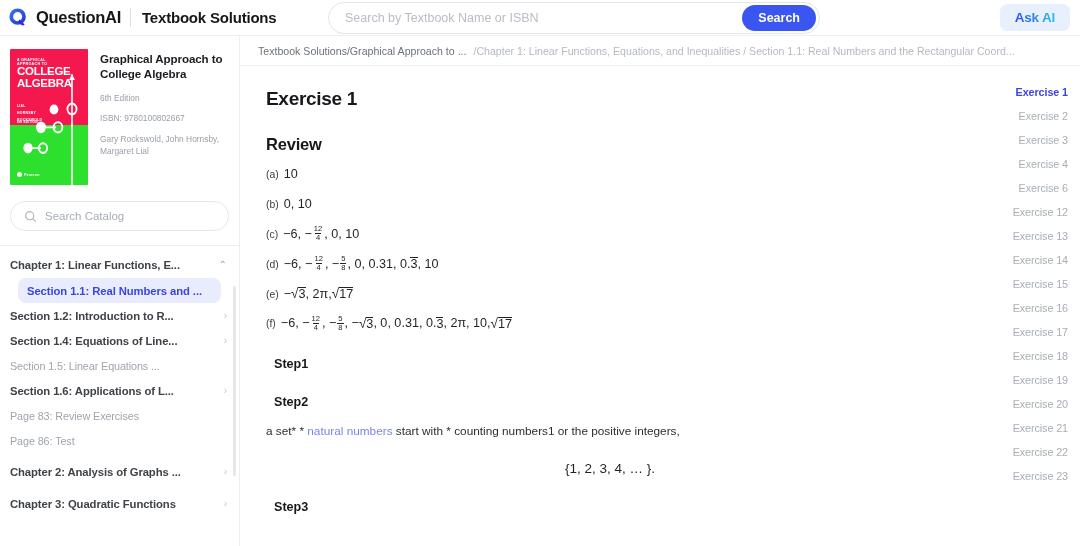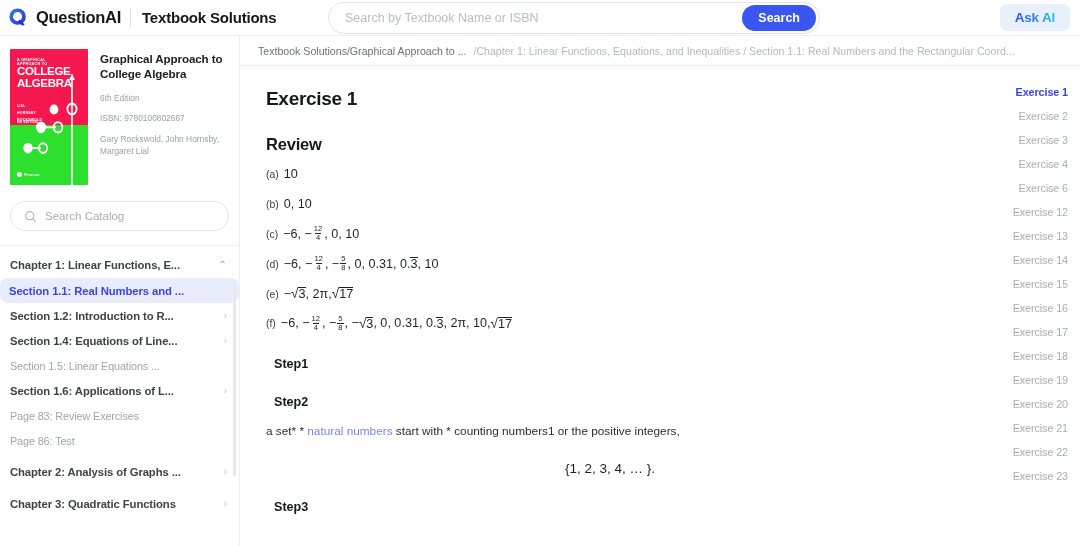--- a/index.html
+++ b/index.html
@@ -136,21 +136,21 @@
     min-height: 25px;
     cursor: pointer;
   }
   .navrow.chapter { min-height: 26px; margin-top: 6px; }
   .navrow .t { font-size: 11.3px; letter-spacing: -0.1px; }
   .navrow.chapter .t { font-weight: 700; color: #3f4348; }
   .navrow.sect-strong .t { font-weight: 700; color: #3f4348; }
   .navrow.sect-weak .t { font-weight: 400; color: #9fa5ad; font-size: 10.8px; }
   .navrow.page-row .t { font-weight: 400; color: #9fa5ad; font-size: 10.8px; }
   .navrow.active {
-    background: #e9ecfd; border-radius: 8px; margin: 0 0; padding-left: 9px;
+    background: #e9ecfd; border-radius: 8px; margin: 0 18px; padding-left: 9px;
   }
   .navrow.active .t { color: #3b46e0; font-weight: 700; }
   .chev { color: #c2c7ce; font-size: 10px; line-height: 1; }
   .chev.up { color: #9aa0a8; }
   .sb-track {
     position: absolute; right: 3px; top: 250px;
     width: 3px; height: 190px; background: #e6e8ec; border-radius: 2px;
   }
 
   

